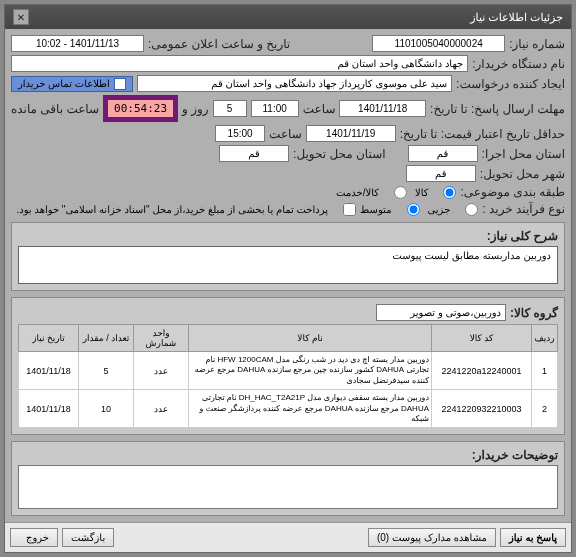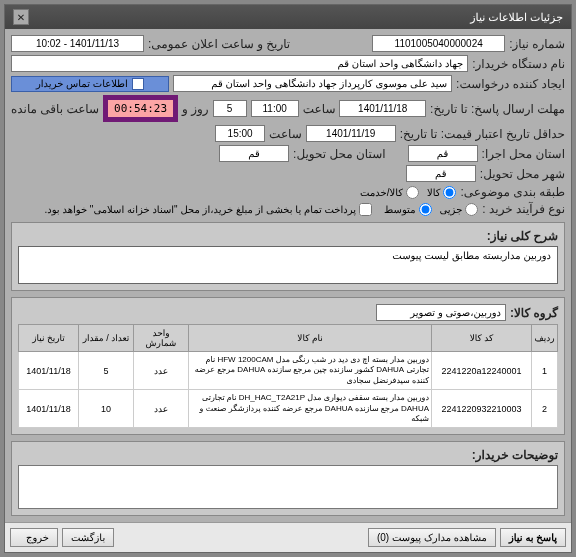--- a/index.html
+++ b/index.html
@@ -10,26 +10,26 @@
 .body-pane { padding:6px; }
 .row { display:flex; align-items:center; margin-bottom:3px; gap:4px; }
 .label { color:#222; font-size:12px; white-space:nowrap; }
 .field { background:#fff; border:1px solid #777; padding:2px 4px; font-size:10px; min-height:16px; display:flex; align-items:center; }
 .field.small { width:70px; justify-content:center; }
 .field.long { flex:1; min-width:150px; }
 .field.mid { width:133px; justify-content:center; }
 .field.date { width:90px; justify-content:center; }
 .field.time { width:50px; justify-content:center; }
 .field.num { width:35px; justify-content:center; }
-.note { background:#6a8fd8; border:1px solid #3a5fa8; padding:1px 24px; font-size:10px; display:flex; align-items:center; gap:4px; cursor:pointer; }
+.note { background:#6a8fd8; border:1px solid #3a5fa8; padding:1px 6px; font-size:10px; display:flex; align-items:center; gap:4px; cursor:pointer; }
 .note-icon { width:12px; height:12px; background:#fff; border:1px solid #3a5fa8; display:inline-block; }
 .note-text { color:#000; }
 .countdown { background:#fca5a5; border:5px solid #701a75; padding:2px 6px; font-family:monospace; font-size:11px; }
 .radio-row { display:flex; gap:8px; align-items:center; }
-.radio { display:flex; align-items:center; gap:3px; font-size:10px; }
+.radio { display:flex; align-items:center; gap:15px; font-size:10px; }
 .radio input { margin:0; }
 .sub-label { font-size:10px; }
 .section { background:#c9c9c9; border:1px solid #888; margin-top:6px; }
 .section-hdr { padding:3px 8px; font-size:11px; font-weight:bold; color:#111; border-bottom:1px solid #999; }
 .section-body { padding:6px; }
 .textarea { background:#fff; border:1px solid #666; width:100%; height:38px; padding:3px 6px; font-size:10px; }
 table { width:100%; border-collapse:collapse; background:#fff; font-size:9px; }
 th { background:#d0d0d0; border:1px solid #999; padding:3px 2px; font-weight:normal; }
 td { border:1px solid #ccc; padding:3px 2px; text-align:center; vertical-align:middle; }
 td.desc { text-align:right; font-size:8px; line-height:1.3; }
@@ -122,21 +122,21 @@
       <span class="radio-row">
         <label class="radio">
             <input type="radio" style="">
             <span>جزیی</span>
           </label>
         <label class="radio">
             <input type="radio" checked="" style="">
             <span>متوسط</span>
           </label>
       </span>
-      <label class="radio" style="margin-right:8px">
+      <label class="radio" style="margin-right:0">
         <input type="checkbox" style="">
         <span class="sub-label">پرداخت تمام یا بخشی از مبلغ خرید،از محل "اسناد خزانه اسلامی" خواهد بود.</span>
       </label>
     </div>
 
     <div class="section">
       <div class="section-body">
         <div class="label" style="font-weight:bold;margin-bottom:3px">شرح کلی نیاز:</div>
         <div class="textarea">دوربین مداربسته مطابق لیست پیوست</div>
       </div>

